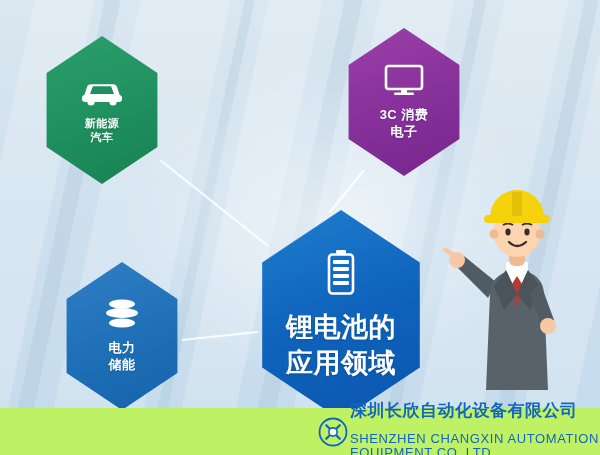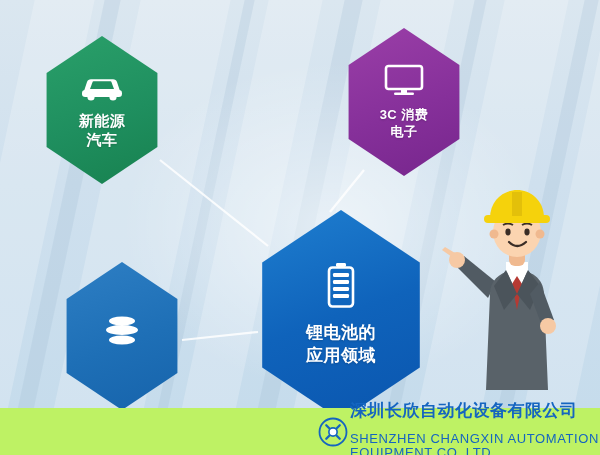--- a/index.html
+++ b/index.html
@@ -78,41 +78,41 @@
   .hex .hex-icon {
     margin-bottom: 6px;
     display: block;
   }
 
   #hex-ev {
     left: 38px; top: 36px;
     width: 128px; height: 148px;
     background: linear-gradient(160deg, #2aa06a 0%, #1f8f5f 55%, #17814f 100%);
   }
-  #hex-ev .hex-label { font-size: 15px; }
+  #hex-ev .hex-label { font-size: 11px; }
 
   #hex-3c {
     left: 340px; top: 28px;
     width: 128px; height: 148px;
     background: linear-gradient(160deg, #9b3fa8 0%, #86309a 55%, #76258c 100%);
   }
 
   #hex-storage {
     left: 58px; top: 262px;
     width: 128px; height: 148px;
     background: linear-gradient(160deg, #2e7fc4 0%, #1e6fb6 55%, #1663ab 100%);
   }
 
   #hex-center {
     left: 250px; top: 210px;
     width: 182px; height: 210px;
     background: linear-gradient(160deg, #1f7fd0 0%, #0f63bb 50%, #0a55ae 100%);
   }
   #hex-center .hex-label {
-    font-size: 17px;
+    font-size: 27px;
     line-height: 1.35;
     font-weight: bold;
   }
   #hex-center .hex-icon { margin-bottom: 10px; }
 
   
   #engineer {
     position: absolute;
     left: 442px;
     top: 190px;
@@ -214,20 +214,22 @@
   </div>
 
   <div class="hex" id="hex-storage">
     <span class="hex-icon">
       <svg width="46" height="32" viewBox="0 0 46 32">
         <ellipse cx="23" cy="6" rx="13" ry="4.6" fill="#ffffff"></ellipse>
         <ellipse cx="23" cy="15" rx="16" ry="5" fill="#ffffff"></ellipse>
         <ellipse cx="23" cy="25" rx="13" ry="4.6" fill="#ffffff"></ellipse>
       </svg>
     </span>
+    <span class="hex-label">电力
+储能</span>
   </div>
 
   <div class="hex" id="hex-center">
     <span class="hex-icon">
       <svg width="34" height="46" viewBox="0 0 34 46">
         <rect x="12" y="1" width="10" height="4" rx="1.4" fill="#ffffff"></rect>
         <rect x="5" y="5.5" width="24" height="39" rx="3.4" fill="none" stroke="#ffffff" stroke-width="2.6"></rect>
         <rect x="9" y="11" width="16" height="4" rx="1.2" fill="#ffffff"></rect>
         <rect x="9" y="18" width="16" height="4" rx="1.2" fill="#ffffff"></rect>
         <rect x="9" y="25" width="16" height="4" rx="1.2" fill="#ffffff"></rect>

